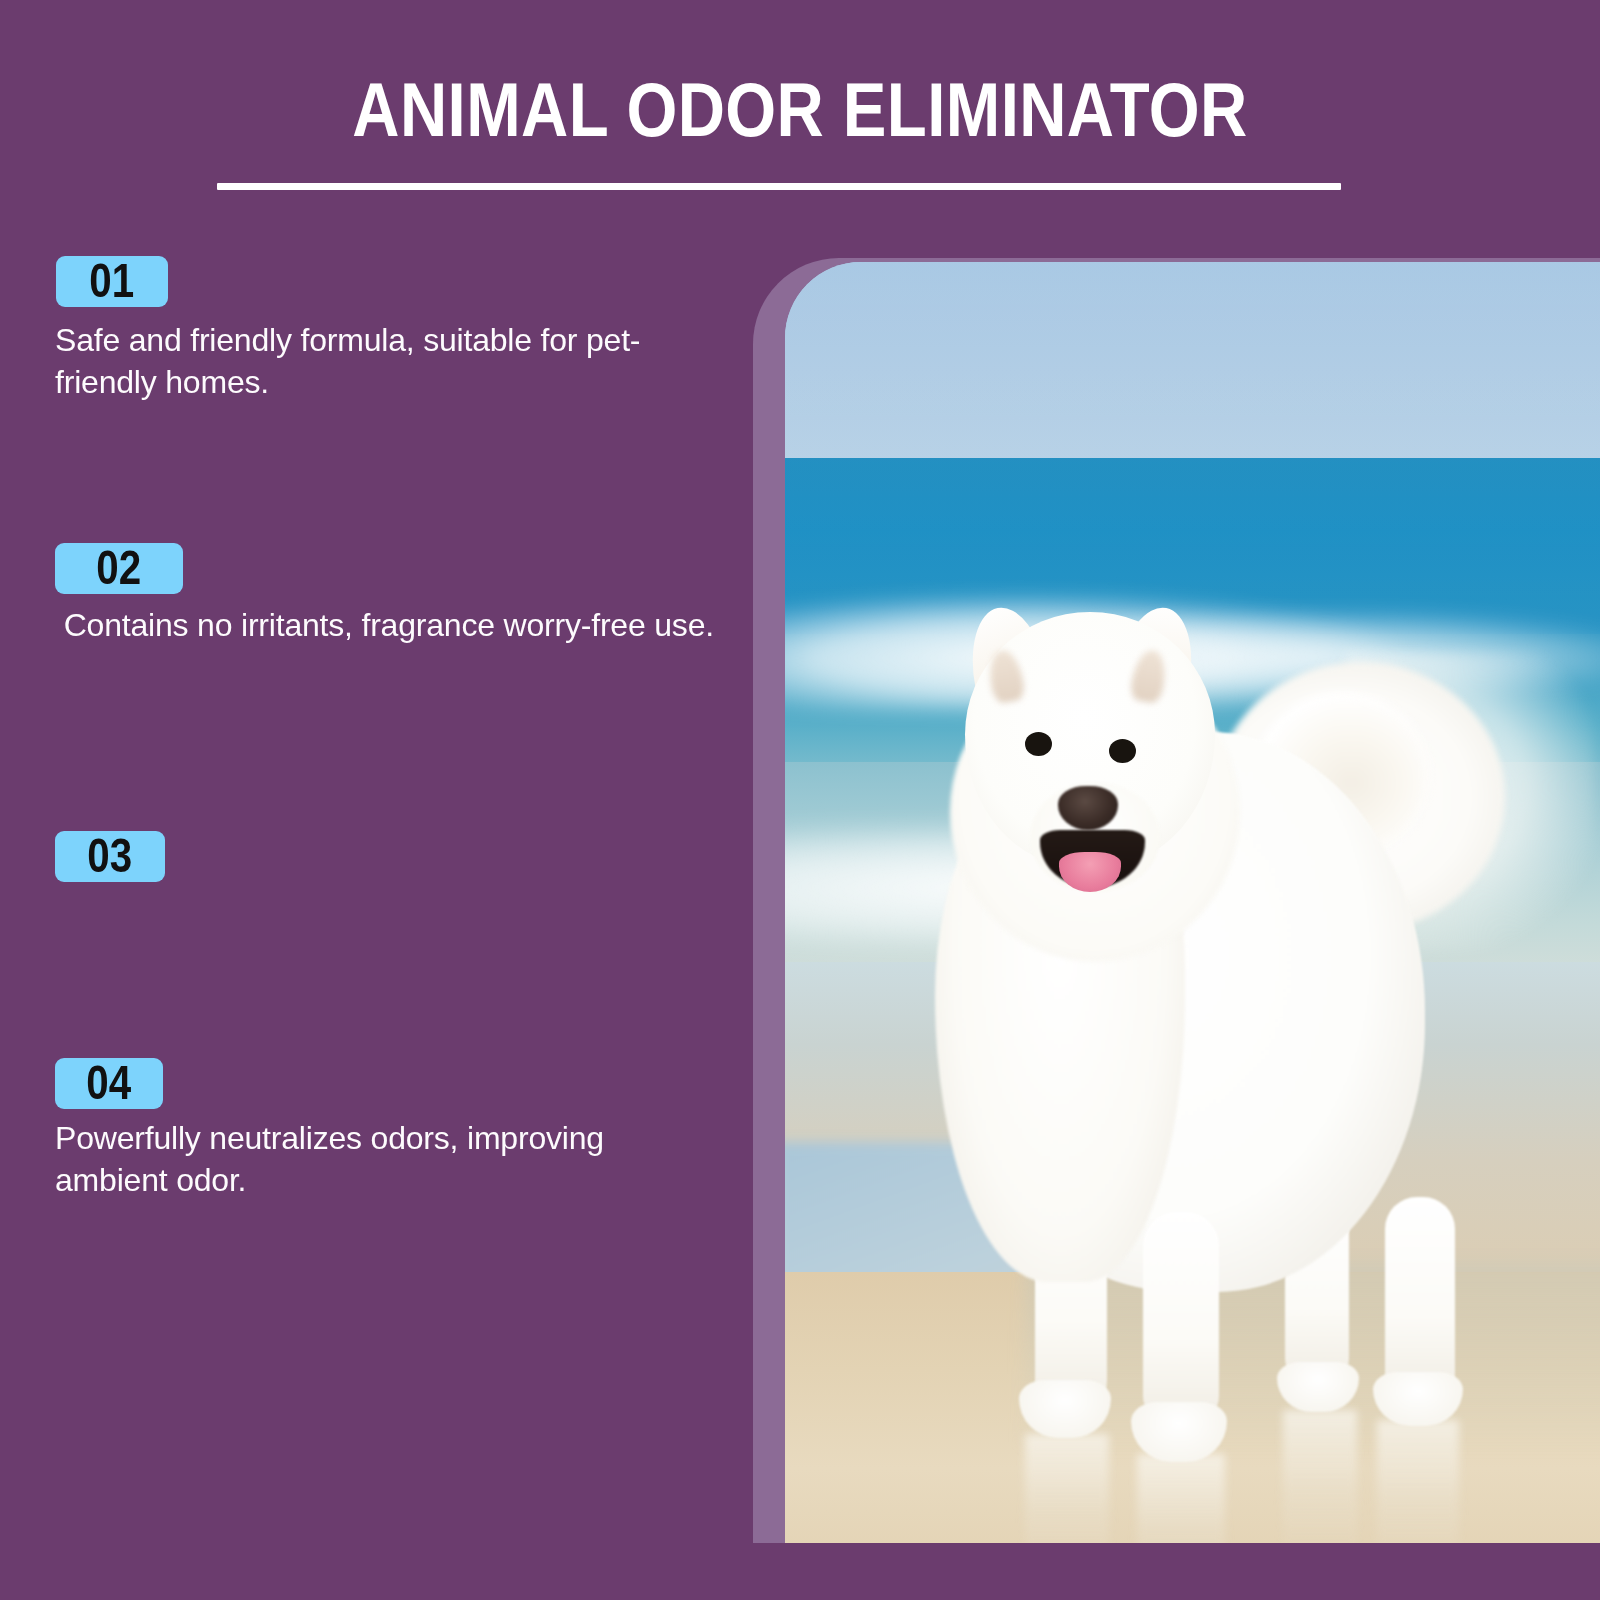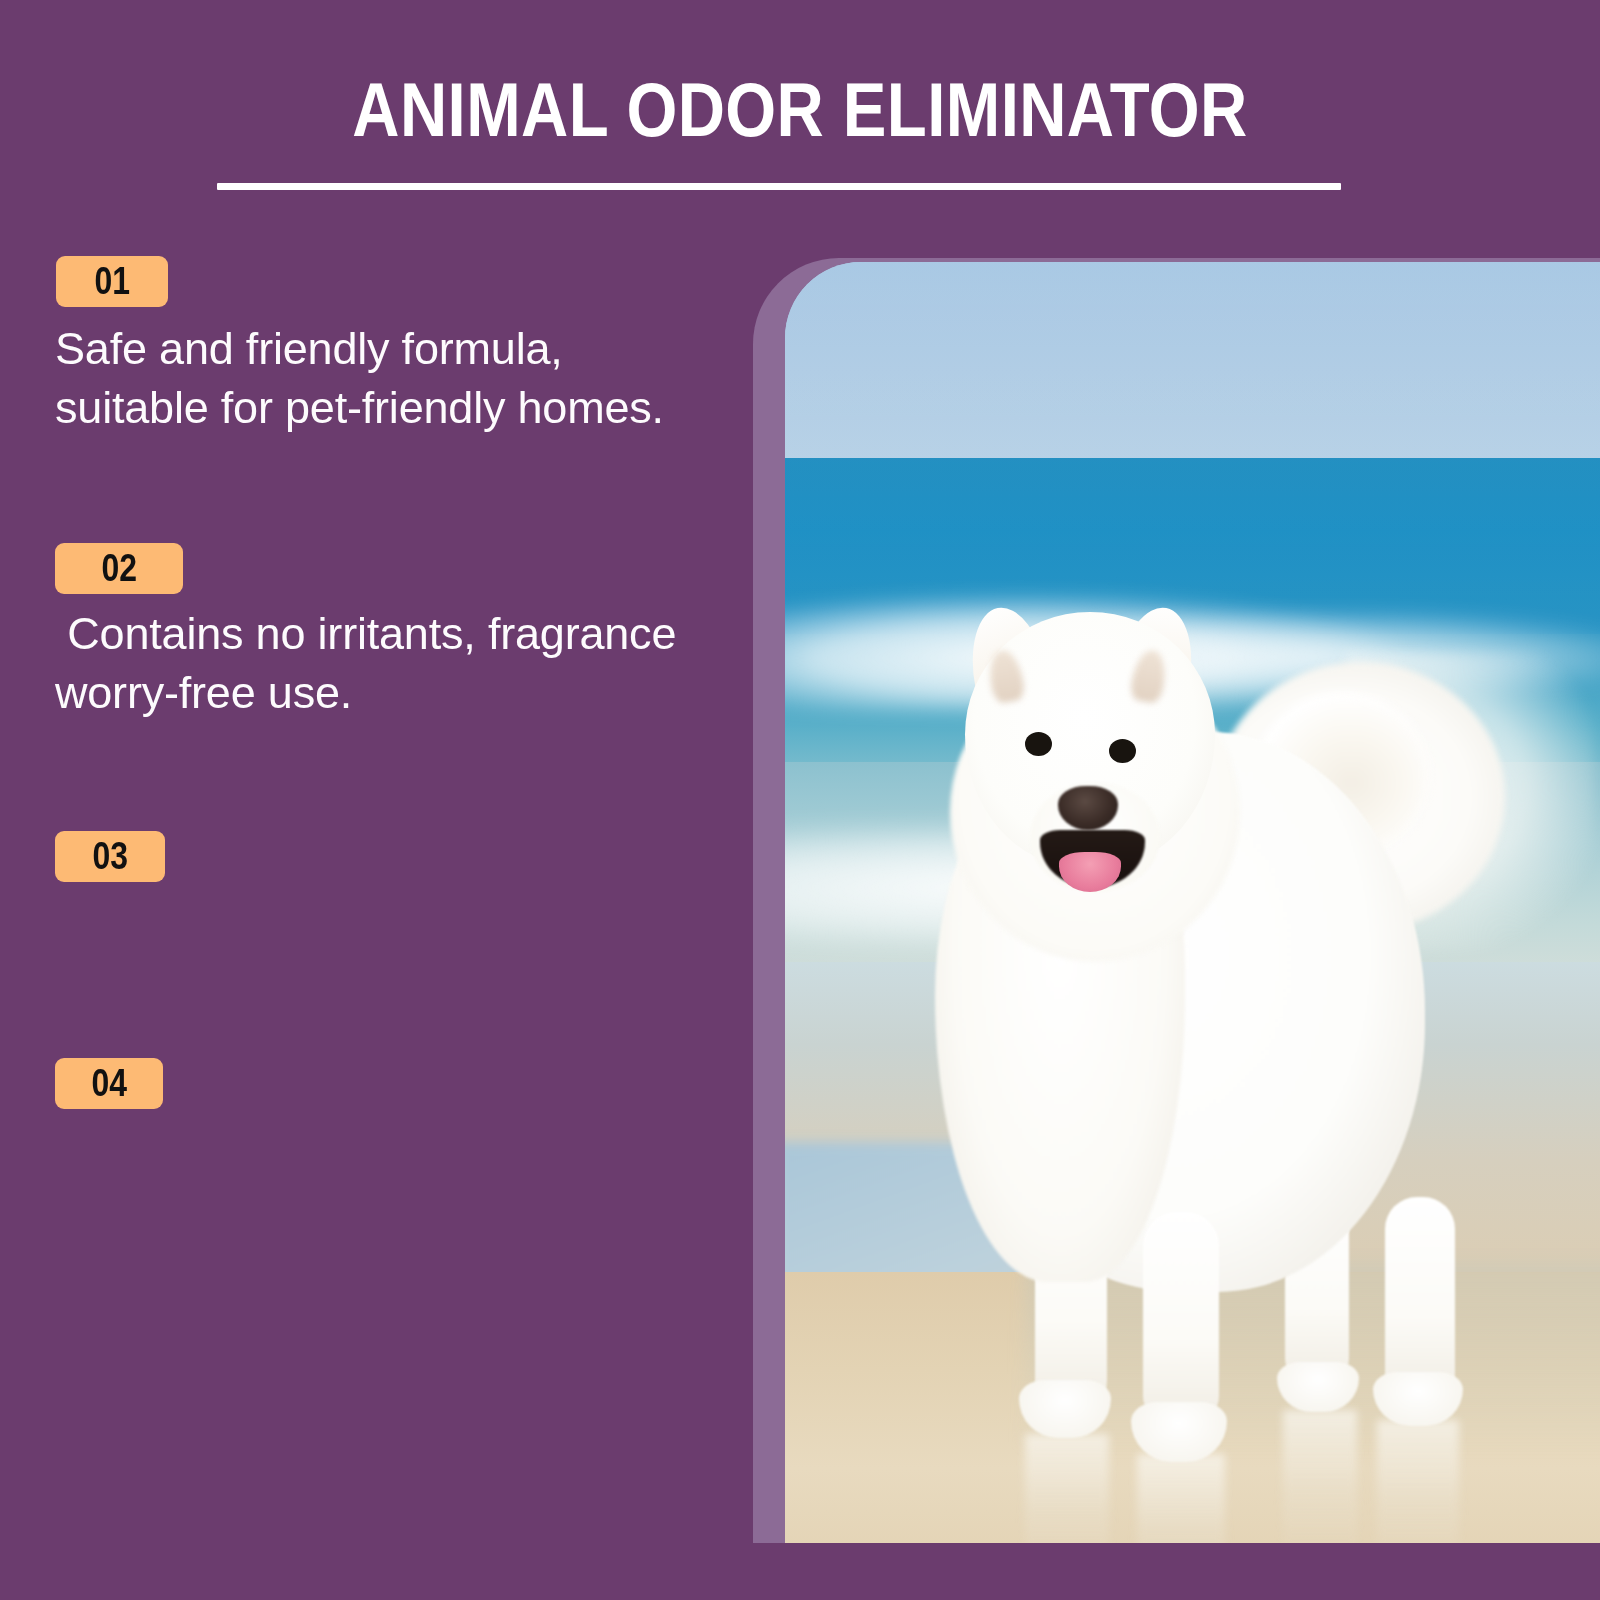--- a/index.html
+++ b/index.html
@@ -35,35 +35,35 @@
     border-radius:1px;
   }
 
   
   .features{
     position:absolute; left:0; top:246px; width:720px;
   }
   .feature{ position:absolute; left:0; width:720px; }
   .badge{
     display:inline-block;
-    background:#fdba74;
+    background:#7dd3fc;
     color:#111111;
     border-radius:9px;
     font-weight:700;
-    font-size:38px;
+    font-size:48px;
     line-height:50px;
     height:51px;
     text-align:center;
     transform-origin:left center;
     font-family:"Liberation Sans", sans-serif;
   }
   .badge-inner{ display:inline-block; transform:scaleX(0.84); }
   .ftext{
     color:#FDFBFD;
-    font-size:45px;
+    font-size:32px;
     line-height:1.32;
     font-weight:400;
     letter-spacing:-0.2px;
     white-space:pre-wrap;
     font-family:"Liberation Sans", sans-serif;
   }
 
   .f1{ top:10px; }
   .f1 .badge{ margin-left:56px; width:112px; }
   .f1 .ftext{ display:block; margin-left:55px; margin-top:12px; width:640px; }
@@ -303,20 +303,21 @@
     <div class="badge"><span class="badge-inner">02</span></div>
     <div class="ftext"> Contains no irritants, fragrance worry-free use.</div>
   </div>
 
   <div class="feature f3">
     <div class="badge"><span class="badge-inner">03</span></div>
   </div>
 
   <div class="feature f4">
     <div class="badge"><span class="badge-inner">04</span></div>
+    <div class="ftext">Powerfully neutralizes odors, improving ambient odor.</div>
   </div>
 
 </div>
 
 <div class="photo-backing"></div>
 
 <div class="photo">
   <div class="sky"></div>
   <div class="ocean-deep"></div>
   <div class="ocean-mid"></div>

